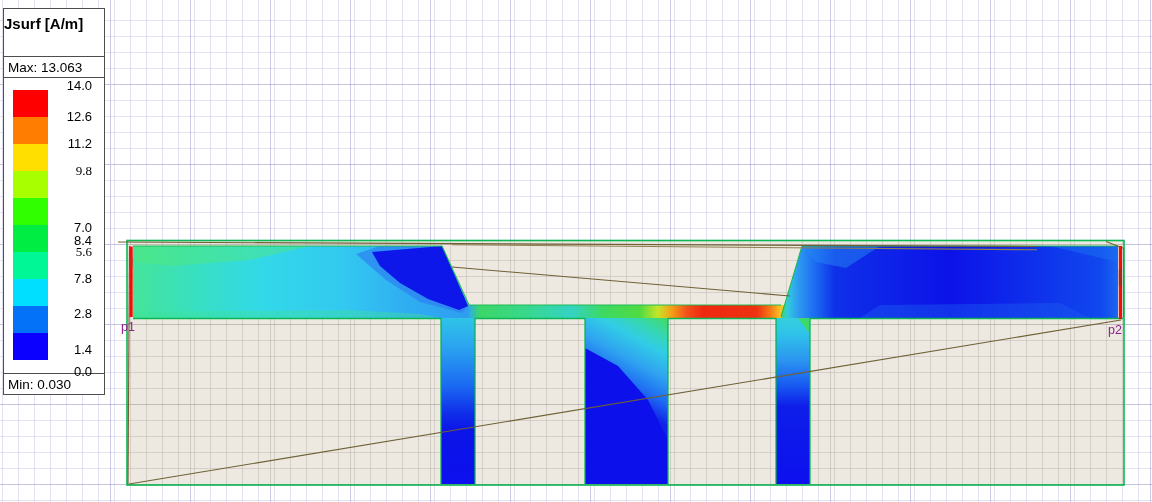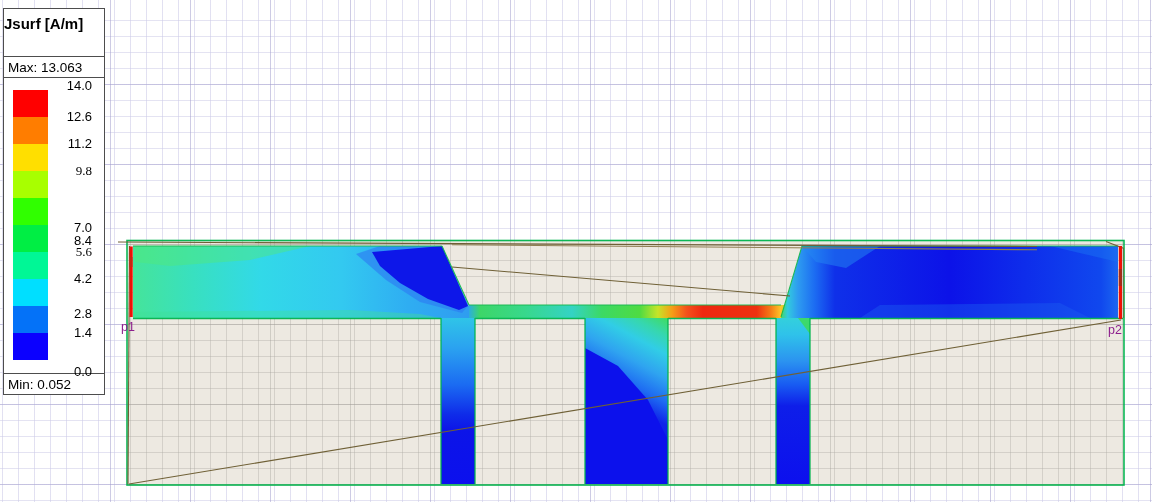--- a/index.html
+++ b/index.html
@@ -172,21 +172,21 @@
         <div class="lg-swatch" style="top: 201px; background: rgb(0, 223, 255);"></div>
         <div class="lg-swatch" style="top: 228px; background: rgb(4, 114, 248);"></div>
         <div class="lg-swatch" style="top: 255px; background: rgb(11, 0, 255);"></div>
         <div class="lg-tick" style="top: 0;">14.0</div>
         <div class="lg-tick" style="top: 31px;">12.6</div>
         <div class="lg-tick" style="top: 58px;">11.2</div>
         <div class="lg-tick" style="top: 85px; font-family: Liberation Serif, serif;">9.8</div>
         <div class="lg-tick" style="top: 112px; margin-top: 43px;">8.4</div>
         <div class="lg-tick" style="top: 142px;">7.0</div>
         <div class="lg-tick" style="top: 166px; font-family: Liberation Serif, serif;">5.6</div>
-        <div class="lg-tick" style="top: 193px;">4.2</div>
+        <div class="lg-tick" style="top: 193px;">7.8</div>
         <div class="lg-tick" style="top: 228px;">2.8</div>
-        <div class="lg-tick" style="top: 247px;">1.4</div>
+        <div class="lg-tick" style="top: 264px;">1.4</div>
         <div class="lg-tick" style="top: 286px;">0.0</div>
       </div>
-    <div class="lg-box lg-min">Min: 0.052</div>
+    <div class="lg-box lg-min">Min: 0.030</div>
   </div>
 
 </div>
 
 </body></html>

